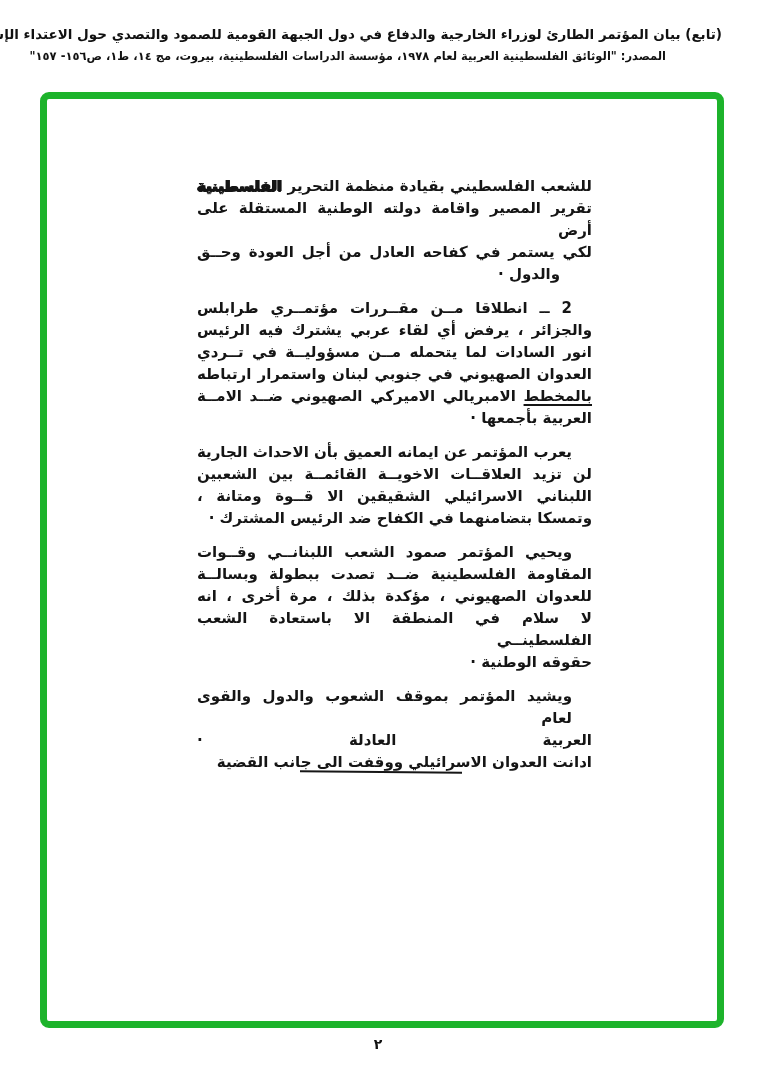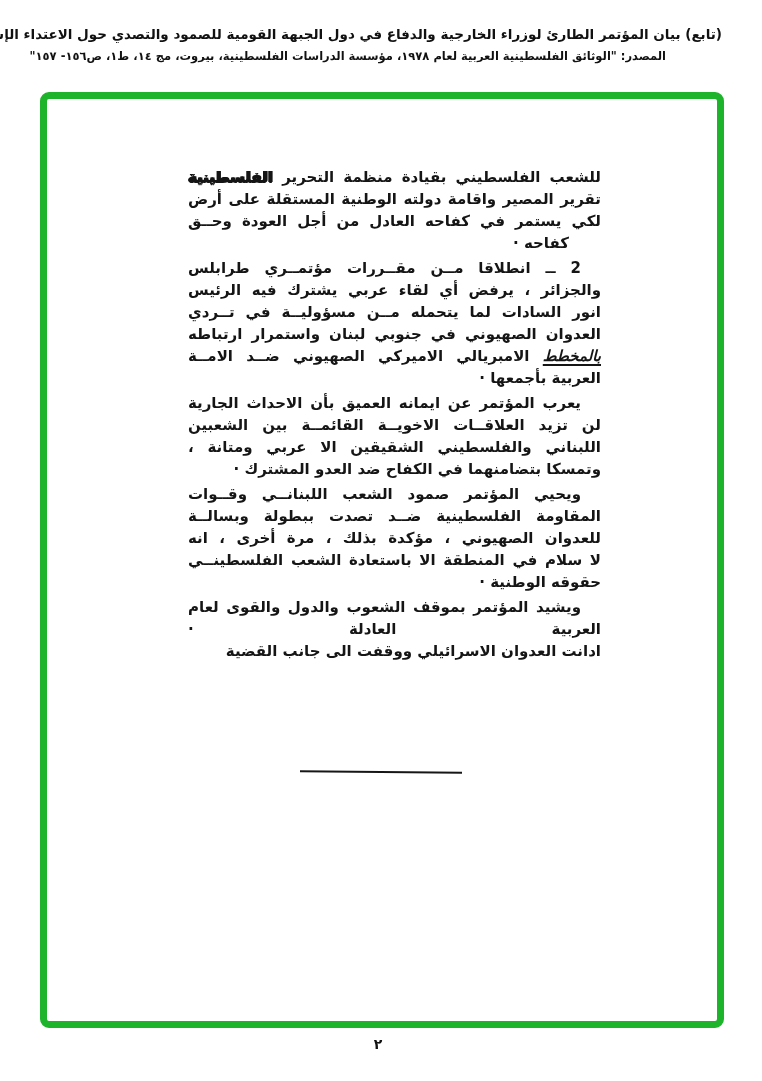--- a/index.html
+++ b/index.html
@@ -55,35 +55,34 @@
     position: absolute;
     left: 185px;
     top: 163px;
     width: 419px;
     direction: rtl;
     font-size: 15px;
     font-weight: bold;
     line-height: 22px;
     color: #151515;
   }
-  .para { margin: 3px; }
+  .para { margin: 12px; }
   .para .line {
     text-align: justify;
     text-align-last: justify;
     white-space: normal;
   }
   .para .line:last-child { text-align-last: right; }
   .para.indent .line:first-child { padding-right: 20px; }
   .para:first-child .line:last-child { padding-right: 32px; }
 
   .underline {
     text-decoration: underline;
     text-decoration-thickness: 1.5px;
     text-underline-offset: 3px;
-    font-style: italic;
   }
   .overprint {
     text-shadow: 0.9px 0 currentColor, -0.9px 0 currentColor, 0 0.6px currentColor;
   }
 
   
   .rule {
     position: absolute;
     left: 300px;
     top: 771px;
@@ -115,35 +114,35 @@
     <div class="header-line2">المصدر:  "الوثائق الفلسطينية العربية لعام ١٩٧٨، مؤسسة الدراسات الفلسطينية، بيروت، مج ١٤، ط١، ص١٥٦- ١٥٧"</div>
   </div>
 
   <div class="frame" style="border-color: rgb(29, 179, 43);"></div>
 
   <div class="doc-body">
       <div class="para">
         <div class="line">للشعب الفلسطيني بقيادة منظمة التحرير <span class="overprint">الفلسطينية</span></div>
         <div class="line">تقرير المصير واقامة دولته الوطنية المستقلة على أرض</div>
         <div class="line">لكي يستمر في كفاحه العادل من أجل العودة وحــق</div>
-        <div class="line">كفاحه ·</div>
+        <div class="line">والدول ·</div>
       </div>
       <div class="para indent">
         <div class="line">2 ــ انطلاقا مــن مقــررات مؤتمــري طرابلس</div>
         <div class="line">والجزائر ، يرفض أي لقاء عربي يشترك فيه الرئيس</div>
         <div class="line">انور السادات لما يتحمله مــن مسؤوليــة في تــردي</div>
         <div class="line">العدوان الصهيوني في جنوبي لبنان واستمرار ارتباطه</div>
         <div class="line"><span class="underline">بالمخطط</span> الامبريالي الاميركي الصهيوني ضــد الامــة</div>
         <div class="line">العربية بأجمعها ·</div>
       </div>
       <div class="para indent">
         <div class="line">يعرب المؤتمر عن ايمانه العميق بأن الاحداث الجارية</div>
         <div class="line">لن تزيد العلاقــات الاخويــة القائمــة بين الشعبين</div>
-        <div class="line">اللبناني والفلسطيني الشقيقين الا عربي ومتانة ،</div>
-        <div class="line">وتمسكا بتضامنهما في الكفاح ضد العدو المشترك ·</div>
+        <div class="line">اللبناني الاسرائيلي الشقيقين الا قــوة ومتانة ،</div>
+        <div class="line">وتمسكا بتضامنهما في الكفاح ضد الرئيس المشترك ·</div>
       </div>
       <div class="para indent">
         <div class="line">ويحيي المؤتمر صمود الشعب اللبنانــي وقــوات</div>
         <div class="line">المقاومة الفلسطينية ضــد تصدت ببطولة وبسالــة</div>
         <div class="line">للعدوان الصهيوني ، مؤكدة بذلك ، مرة أخرى ، انه</div>
         <div class="line">لا سلام في المنطقة الا باستعادة الشعب الفلسطينــي</div>
         <div class="line">حقوقه الوطنية ·</div>
       </div>
       <div class="para indent">
         <div class="line">ويشيد المؤتمر بموقف الشعوب والدول والقوى لعام</div>

